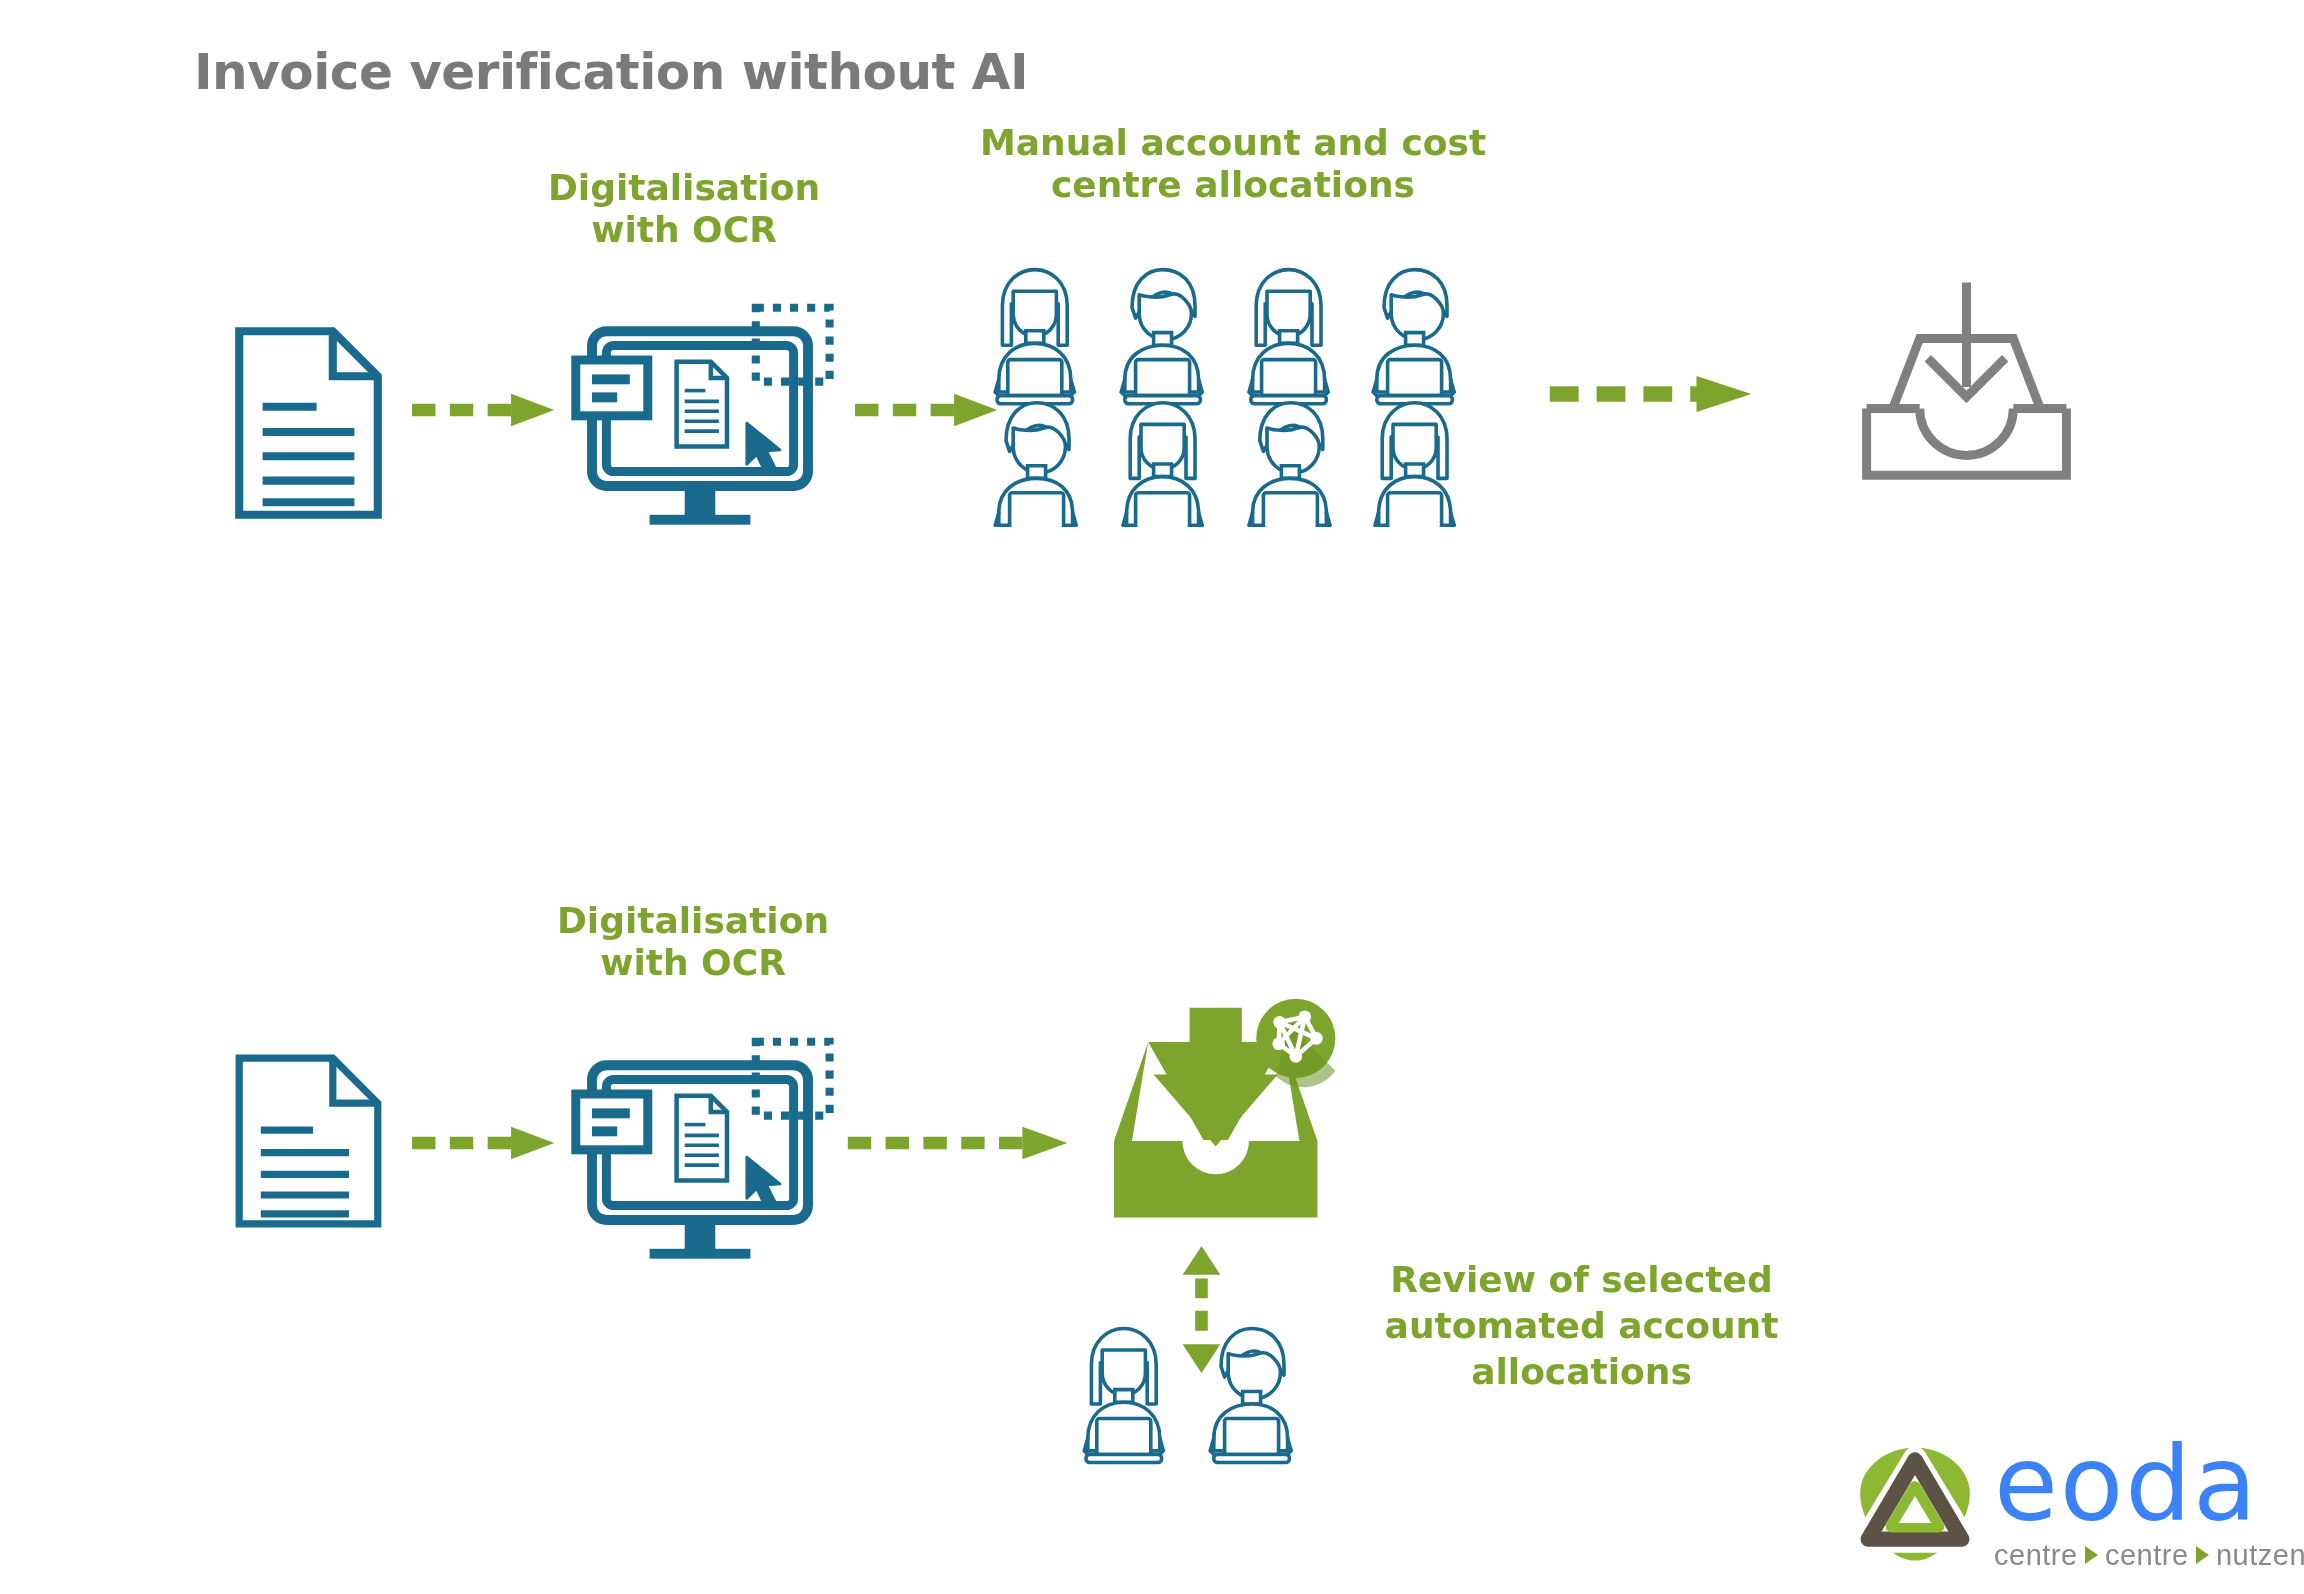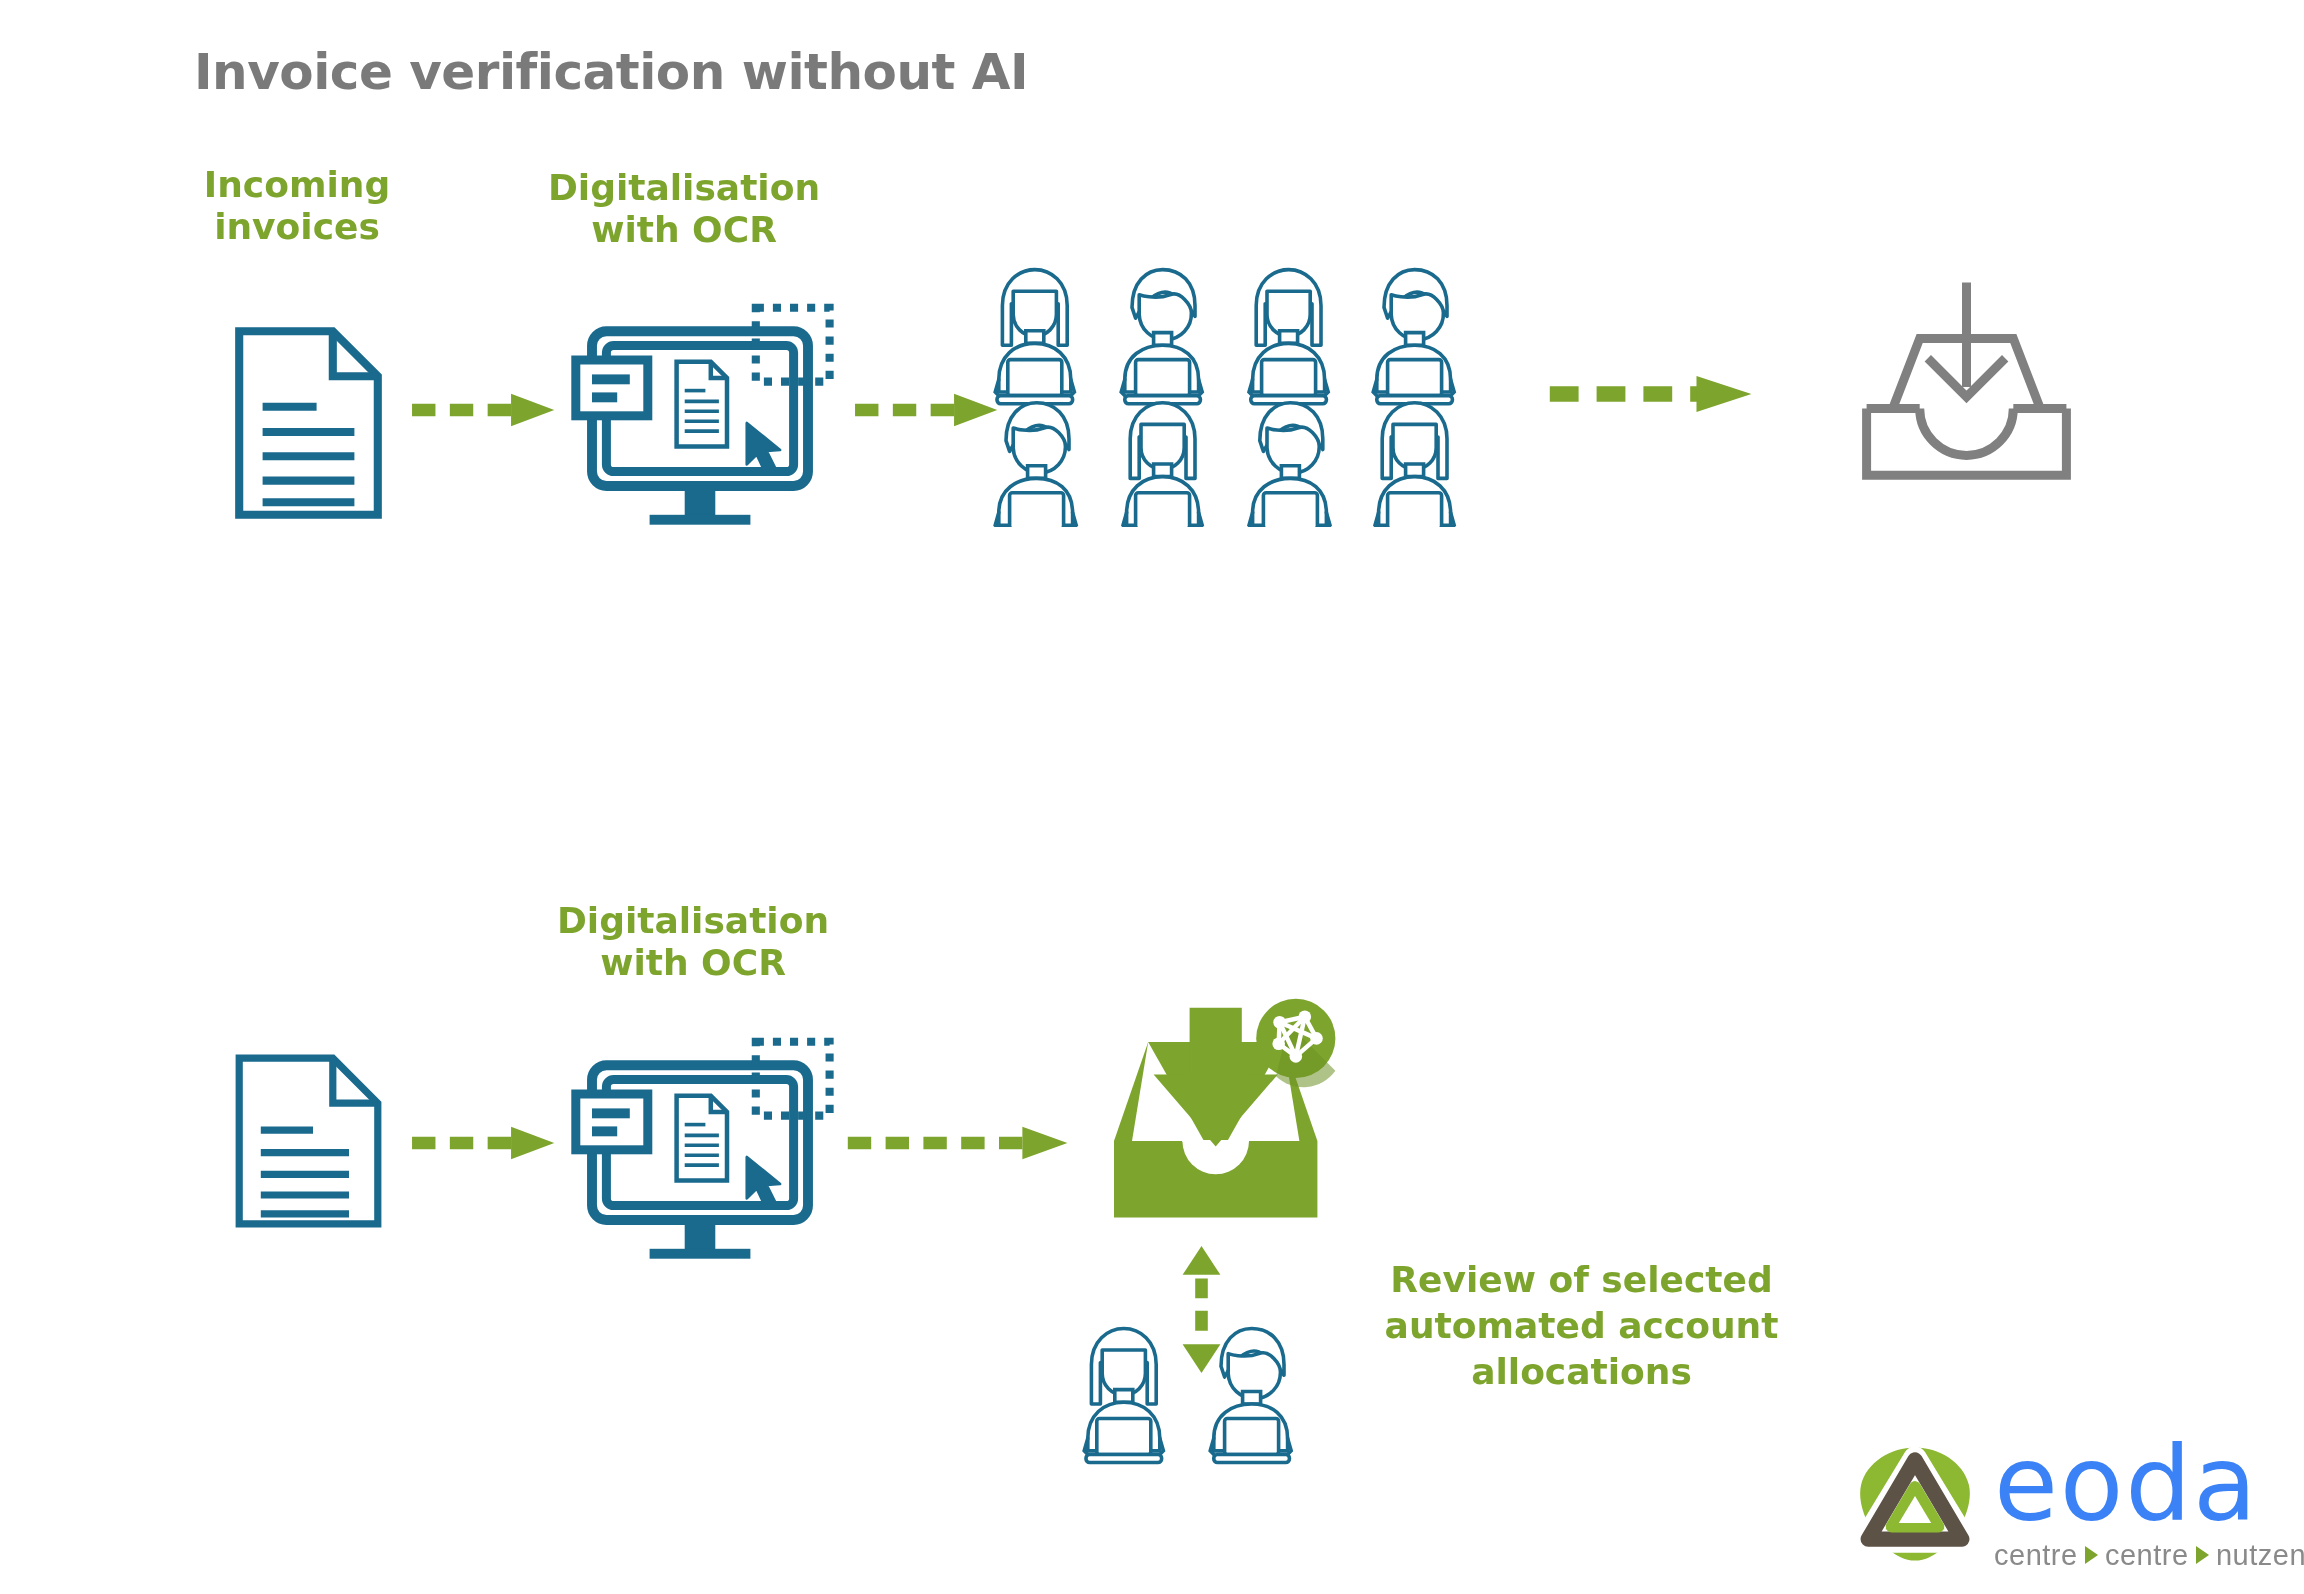--- a/index.html
+++ b/index.html
@@ -91,26 +91,26 @@
     border-bottom: 9px solid transparent;
   }
 </style>
 </head>
 <body>
 
 <div class="stage">
 
   <div class="abs title title-gray" style="left:194px; top:43px;">Invoice verification without AI</div>
 
-  <div class="abs caption" style="left:180px; top:164px; width:234px;">Incoming
-invoices</div>
 
   <div class="abs caption" style="left:531px; top:167px; width:306px;">Digitalisation
 with OCR</div>
 
+  <div class="abs caption" style="left:972px; top:122px; width:522px;">Manual account and cost
+centre allocations</div>
 
   <div class="abs" style="left:232px; top:324px;">
     <svg class="svgbox" width="153" height="198" viewBox="0 0 170 220" aria-hidden="true">
       <path d="M8 8 H112 L162 58 V212 H8 Z" fill="#ffffff" stroke="#1a6a8e" stroke-width="9" stroke-linejoin="miter"></path>
       <path d="M112 8 V58 H162" fill="none" stroke="#1a6a8e" stroke-width="9" stroke-linejoin="miter"></path>
       <g stroke="#1a6a8e" stroke-width="9" stroke-linecap="butt">
         <line x1="34" y1="92" x2="94" y2="92"></line>
         <line x1="34" y1="120" x2="136" y2="120"></line>
         <line x1="34" y1="147" x2="136" y2="147"></line>
         <line x1="34" y1="174" x2="136" y2="174"></line>

